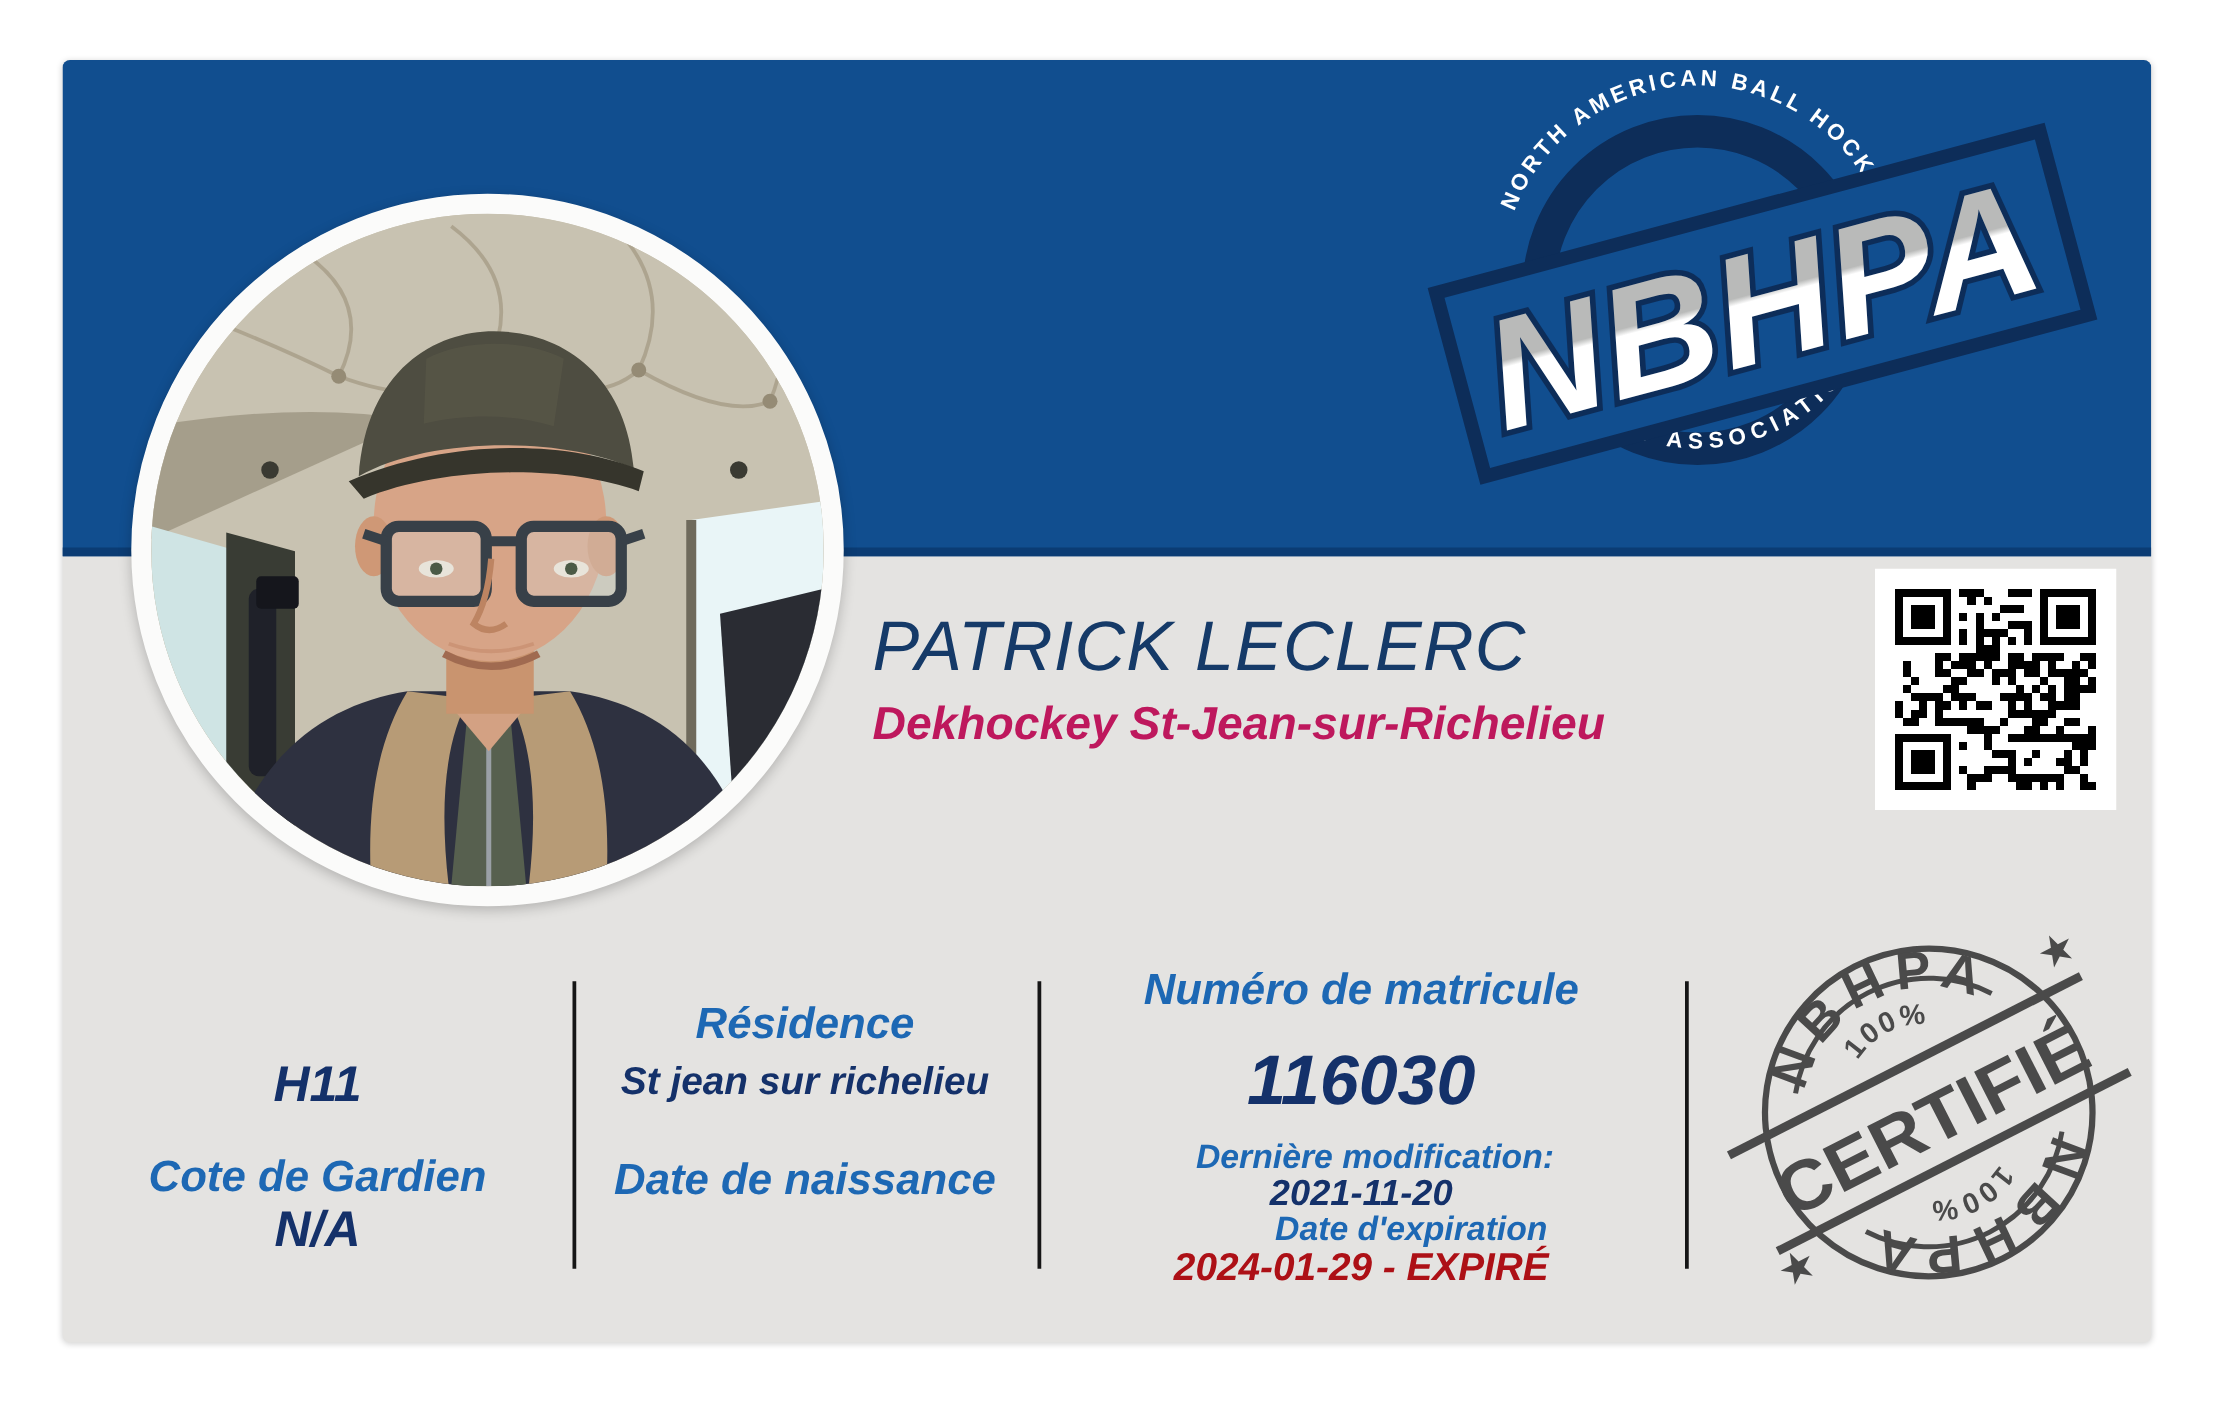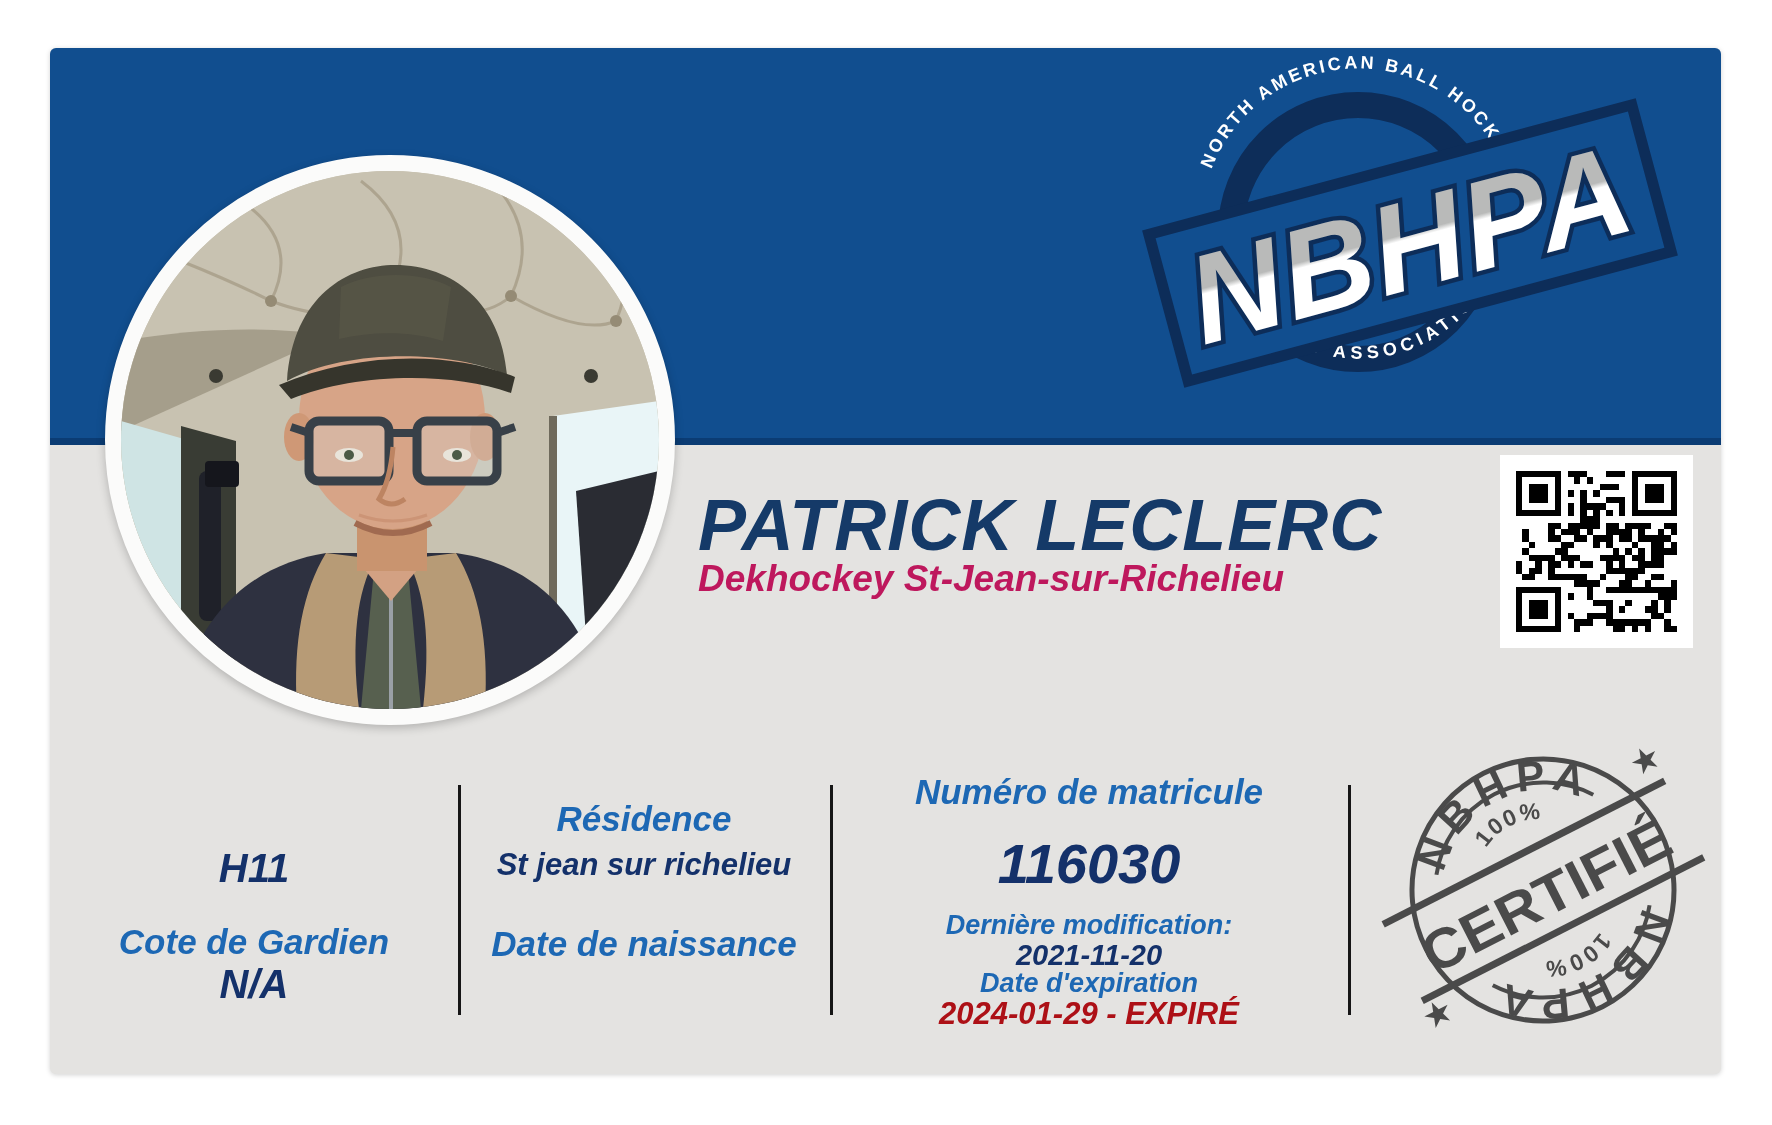--- a/index.html
+++ b/index.html
@@ -18,21 +18,21 @@
     background:#114e8f;border-bottom:7px solid #0b3c74;
   }
   .photo-ring{
     position:absolute;left:55px;top:107px;width:538px;height:538px;
     border:16px solid #fbfbfa;border-radius:50%;overflow:hidden;
     background:#c8c2b1;z-index:6;box-shadow:0 3px 10px rgba(0,0,0,.22);
   }
   .logo-svg{position:absolute;left:1028px;top:4px;width:660px;height:370px;z-index:4;}
   .player-name{
     position:absolute;left:648px;top:436px;width:760px;
-    font-size:72px;font-weight:bold;font-style:italic;color:#153a68;
+    font-size:56px;font-weight:normal;font-style:italic;color:#153a68;
     letter-spacing:1px;white-space:nowrap;
   }
   .player-org{
     position:absolute;left:648px;top:510px;width:760px;
     font-size:37px;font-weight:bold;font-style:italic;color:#be185d;
     white-space:nowrap;
   }
   .qr-box{
     position:absolute;left:1450px;top:407px;width:193px;height:193px;
     background:#ffffff;display:flex;align-items:center;justify-content:center;
@@ -468,23 +468,23 @@
   <div class="val col1" style="top:800px;font-size:40px;">H11</div>
   <div class="lbl col1" style="top:876px;font-size:35px;">Cote de Gardien</div>
   <div class="val col1" style="top:916px;font-size:40px;">N/A</div>
 
   <div class="lbl col2" style="top:753px;font-size:35px;text-align:center;">Résidence</div>
   <div class="val col2" style="top:801px;font-size:31px;">St jean sur richelieu</div>
   <div class="lbl col2" style="top:878px;font-size:35px;">Date de naissance</div>
 
   <div class="lbl col3" style="top:726px;font-size:35px;">Numéro de matricule</div>
   <div class="val col3" style="top:788px;font-size:56px;">116030</div>
-  <div class="lbl col3" style="top:864px;font-size:27px;">Dernière modification:</div>
+  <div class="lbl col3" style="top:864px;font-size:27px;padding-left:11px;">Dernière modification:</div>
   <div class="val col3" style="top:893px;font-size:29px;">2021-11-20</div>
-  <div class="lbl col3" style="top:922px;font-size:27px;">Date d'expiration</div>
+  <div class="lbl col3" style="top:922px;font-size:27px;margin-left:40px;">Date d'expiration</div>
   <div class="val val-red col3" style="top:950px;font-size:31px;">2024-01-29  - EXPIRÉ</div>
 
   <svg class="stamp-svg" viewBox="-170 -170 340 340">
     <defs>
       <path id="stampArcTop" d="M-96,28 A100,100 0 1 1 96,28"></path>
       <path id="stampArcPct" d="M-52,18 A60,60 0 1 1 52,18"></path>
     </defs>
     <g transform="rotate(-27)" fill="#303030" stroke="none">
       <circle cx="0" cy="0" r="131" fill="none" stroke="#303030" stroke-width="5"></circle>
       <path d="M-88,-62 A108,108 0 0 1 88,-62" fill="none" stroke="#303030" stroke-width="4"></path>

